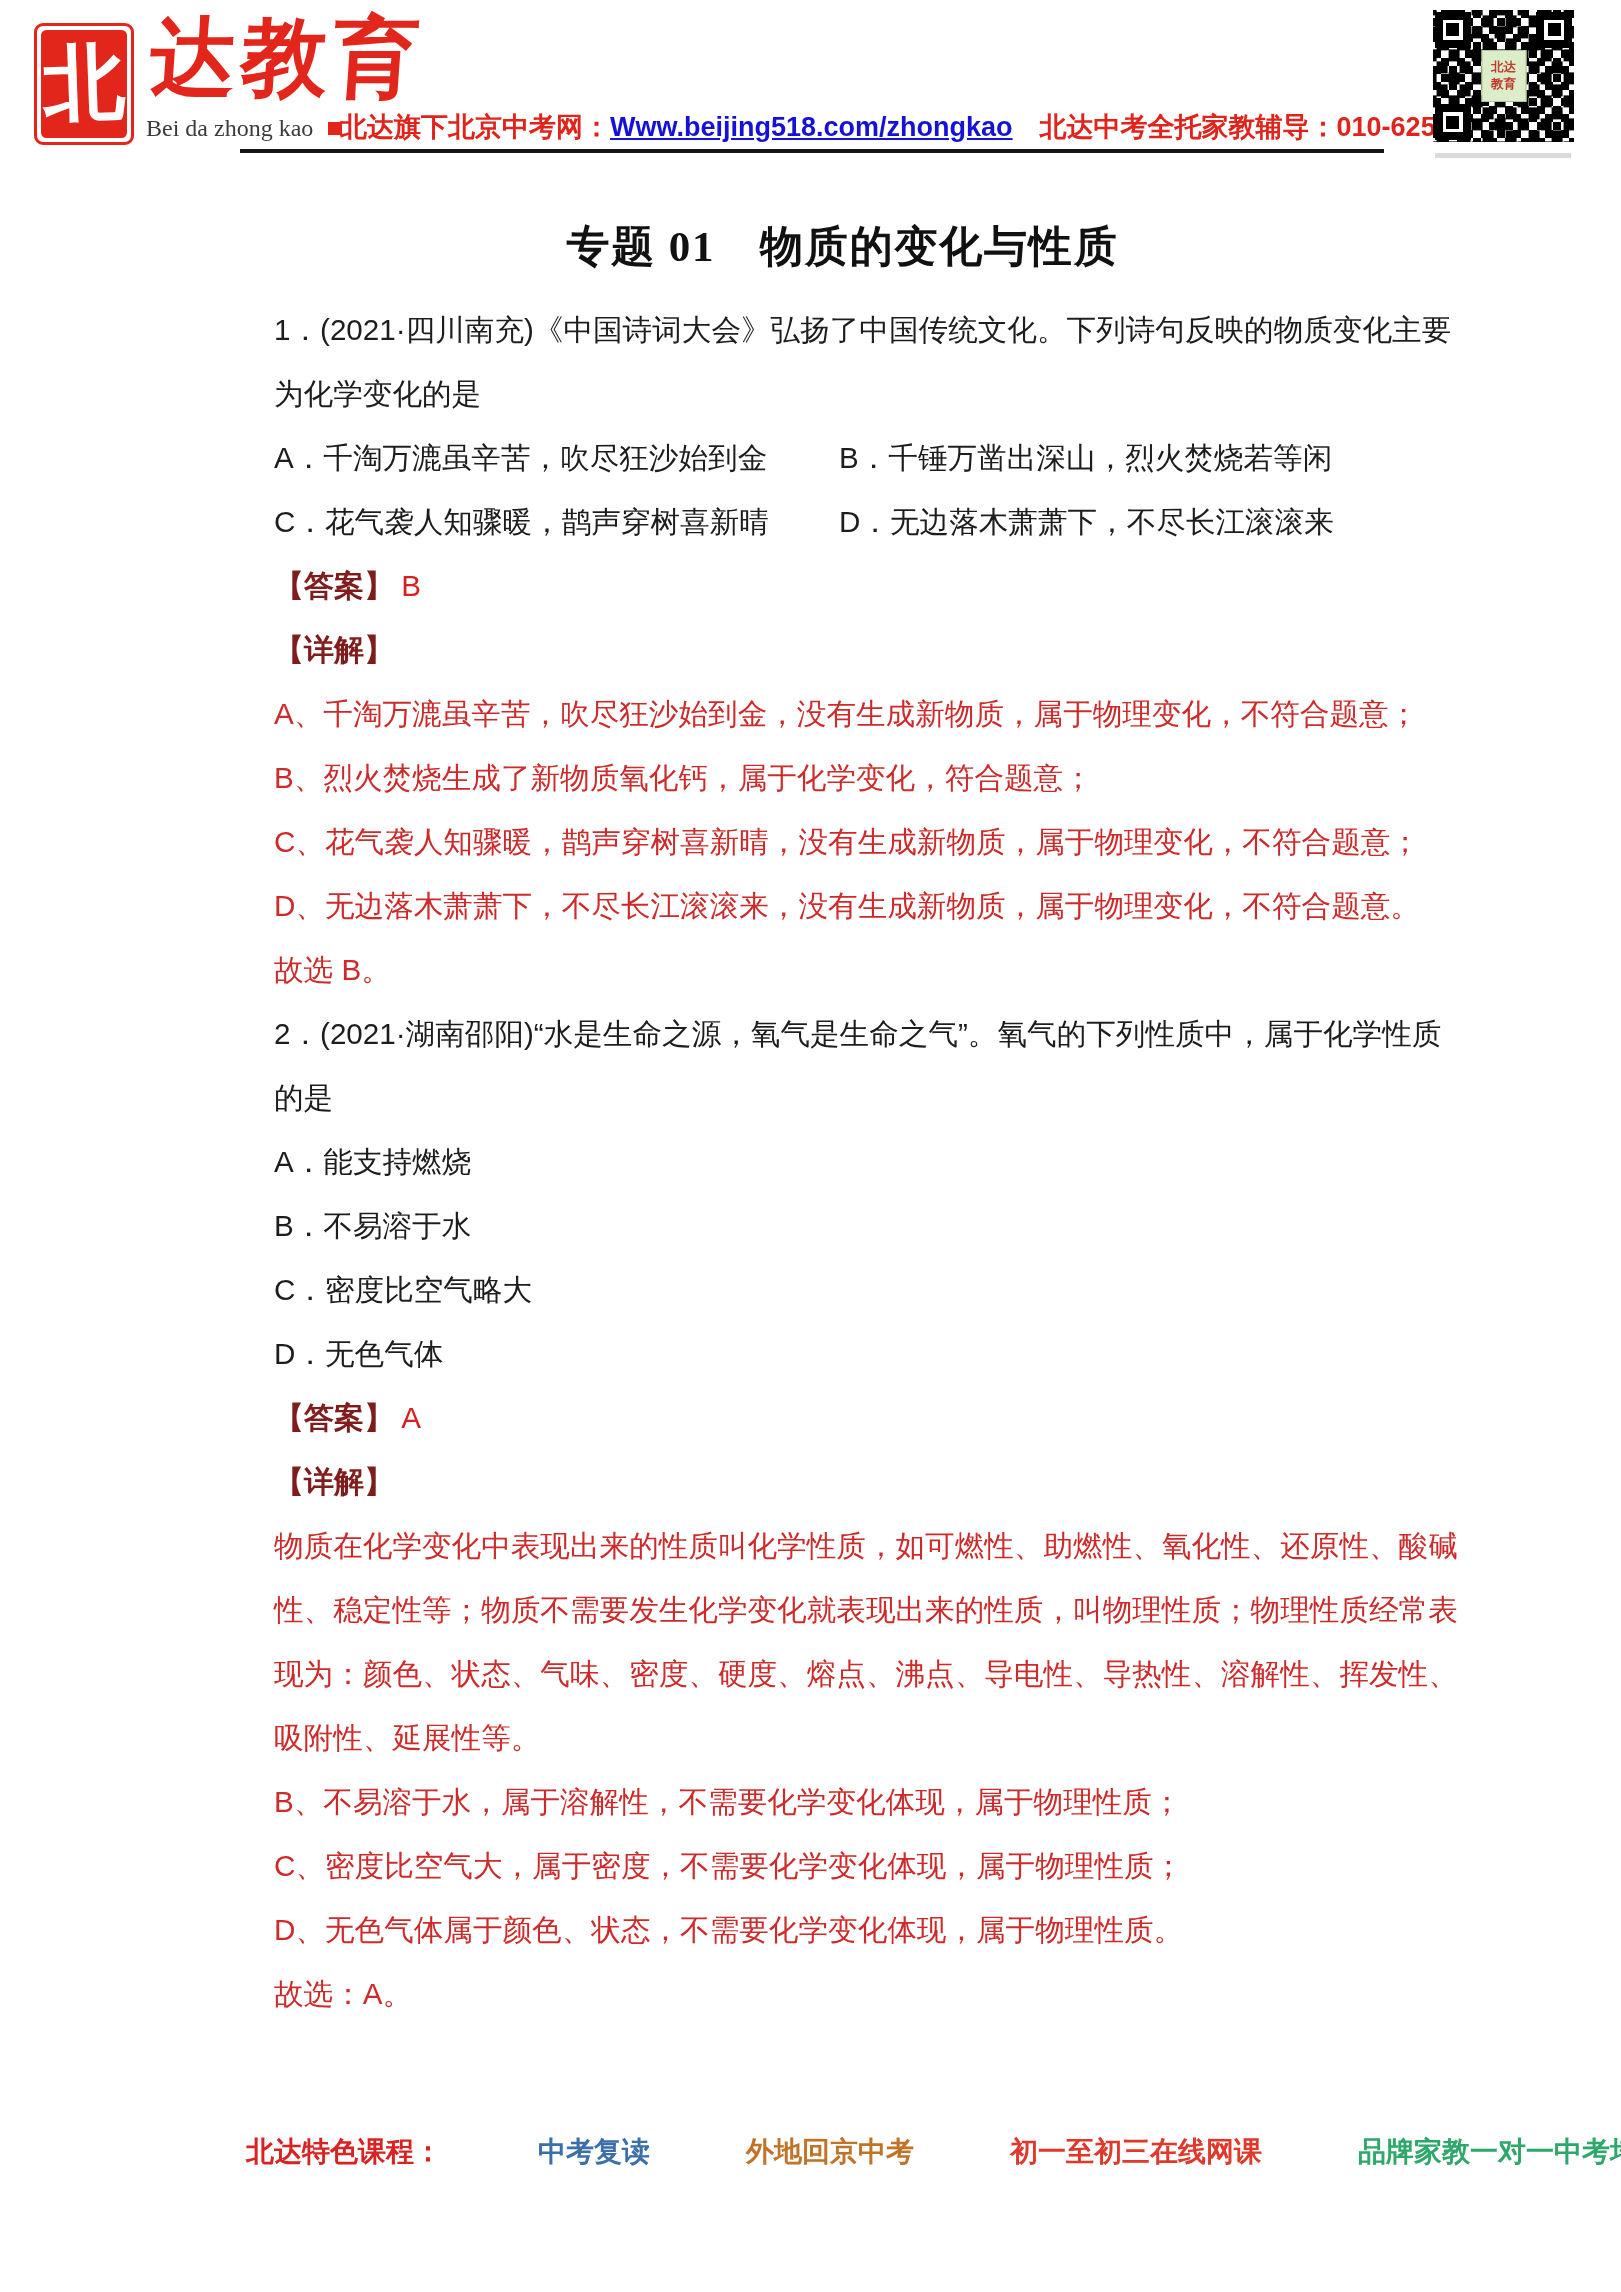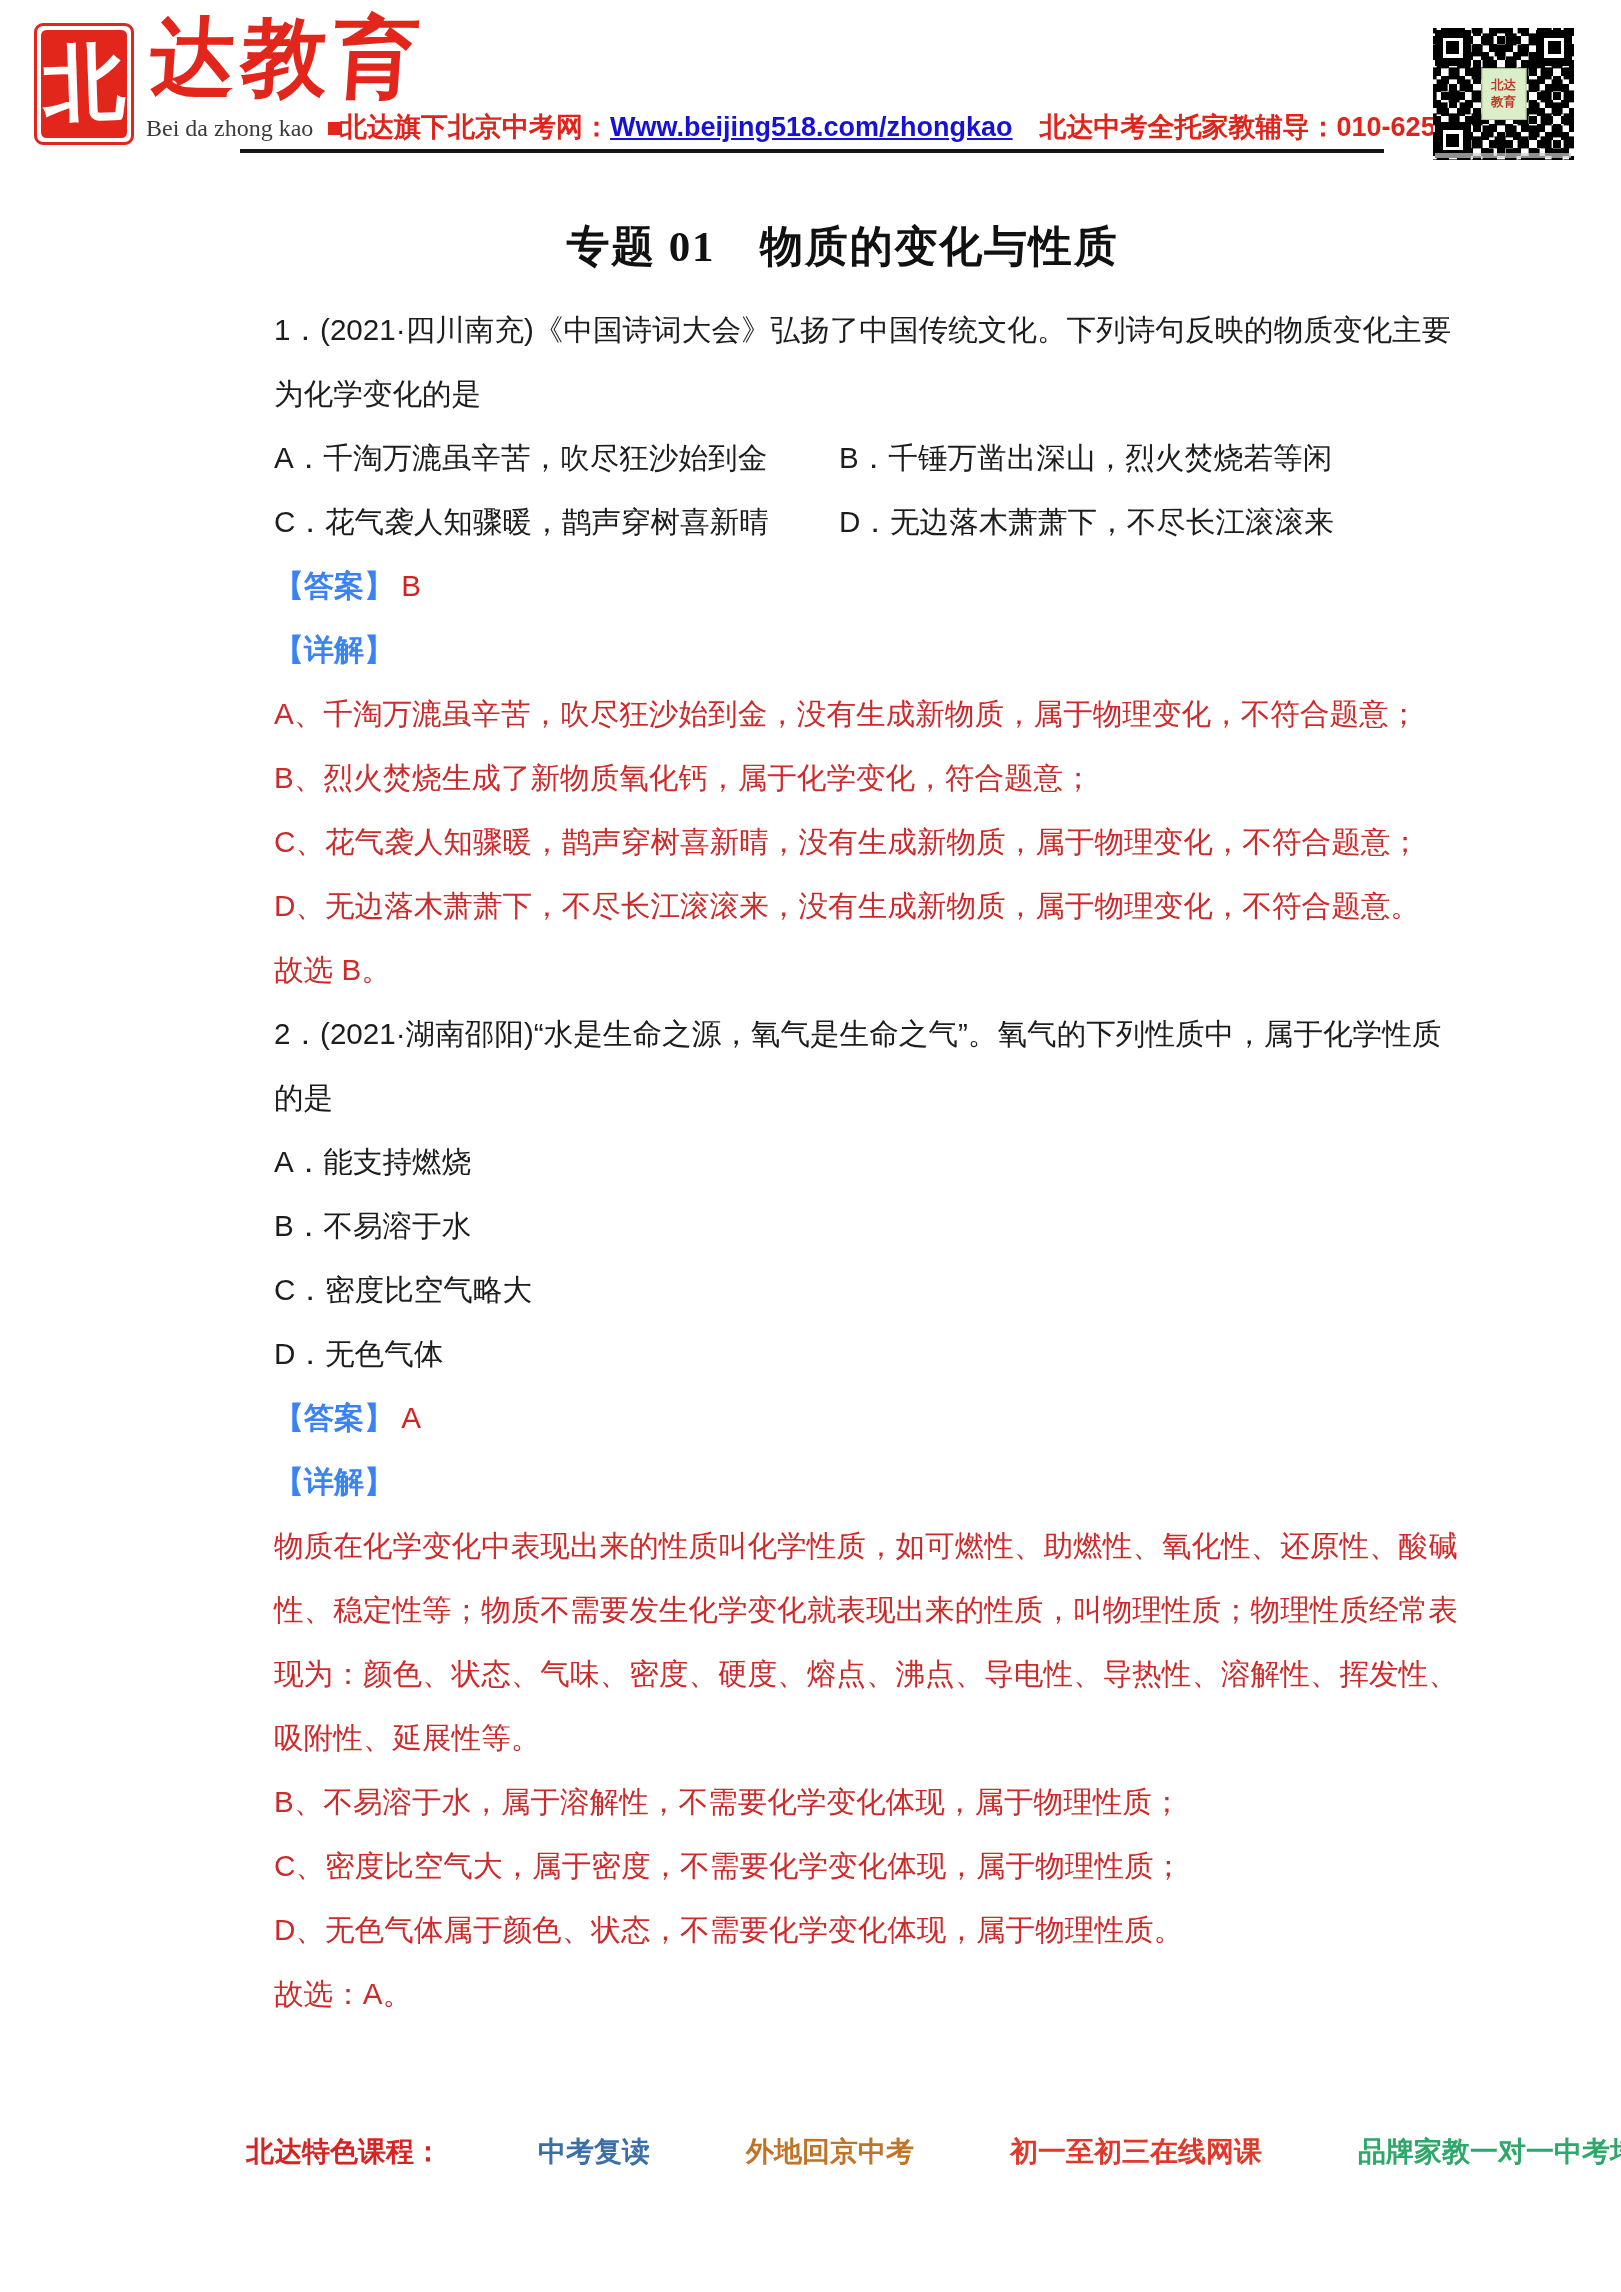--- a/index.html
+++ b/index.html
@@ -45,21 +45,21 @@
   }
   .site-label{color:#e0241c;}
   .site-link{color:#1512d6;text-decoration:underline;cursor:pointer;}
   .phone-label{color:#e0241c;margin-left:27px;}
   .phone-num{color:#e0241c;}
   .header-rule{
     position:absolute;left:240px;top:149px;width:1144px;height:3.6px;background:#161616;
   }
   
   .qr{
-    position:absolute;left:1433px;top:28px;width:141px;height:132px;
+    position:absolute;left:1433px;top:10px;width:141px;height:132px;
     background:
       repeating-conic-gradient(#000 0% 25%, transparent 0% 50%) 0 0/16px 16px,
       repeating-conic-gradient(transparent 0% 25%, #000 0% 50%) 3.6px 5.4px/23px 23px,
       #ffffff;
   }
   .qr-eye{position:absolute;width:36px;height:36px;border:8px solid #000;background:#fff;box-sizing:border-box;}
   .qr-eye::after{content:"";position:absolute;inset:3.6px;background:#000;}
   .qr-eye.tl{left:1.8px;top:1.8px;}
   .qr-eye.tr{right:1.8px;top:1.8px;}
   .qr-eye.bl{left:1.8px;bottom:1.8px;}
@@ -79,21 +79,21 @@
     font-size:43px;font-weight:700;color:#111;text-align:center;line-height:56px;
     letter-spacing:1.8px;
   }
   .line{
     height:64px;display:flex;align-items:center;white-space:nowrap;
     font-size:29.6px;color:#1d1d1d;
   }
   .line.red{color:#cd2b2b;}
   .two-col .col1{width:565px;}
   .ans-label{
-    color:#3b82f6;font-weight:700;
+    color:#7f1d1d;font-weight:700;
     font-family:"Liberation Serif","DejaVu Serif",serif;
     font-size:30px;
   }
   .ans-value{color:#d42222;margin-left:7.2px;font-size:29.6px;}
   
   .footer-line{
     position:absolute;left:246px;top:2133px;
     font-size:28px;font-weight:700;white-space:nowrap;display:flex;align-items:flex-start;gap:46px;
   }
   .f-label{color:#d92323;}

